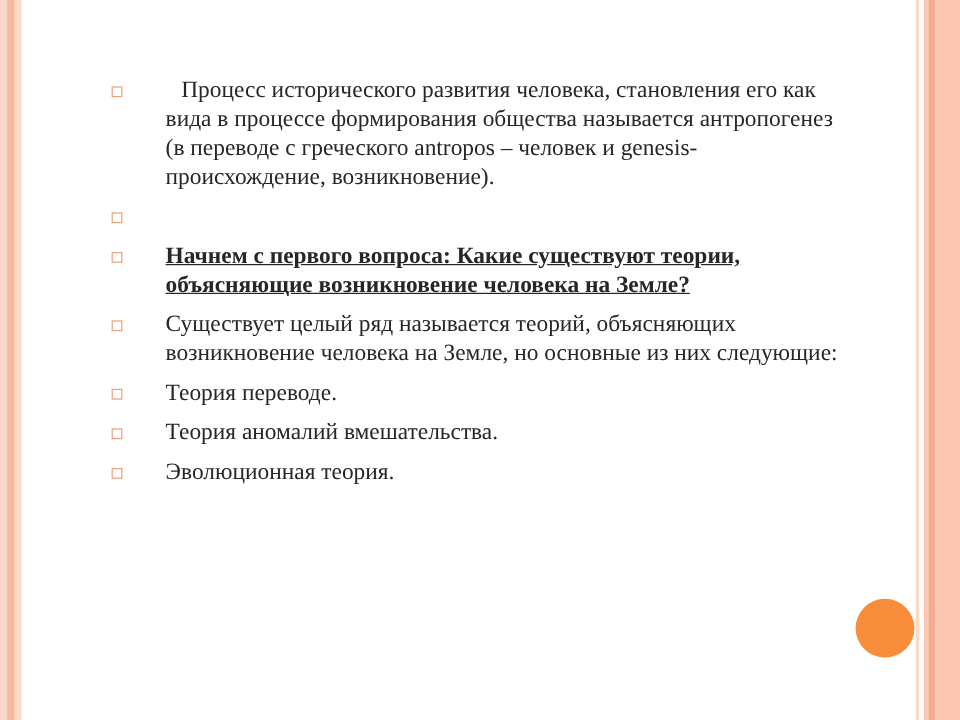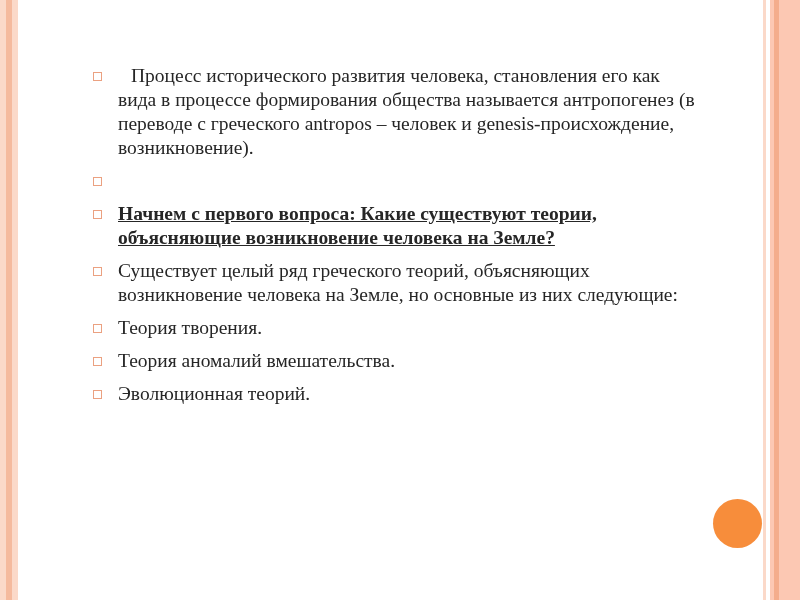--- a/index.html
+++ b/index.html
@@ -69,21 +69,21 @@
     margin: 0 0 9px 0;
     min-height: 24px;
   }
   .marker {
     flex: 0 0 auto;
     width: 7px; height: 7px;
     border: 1px solid var(--bullet, #eba181);
     margin: 8px 16px 0 0;
     background: transparent;
   }
-  .text { flex: 1 1 auto; }
+  .text { flex: 1 1 auto; margin-left: 20px; }
   .indent .text { text-indent: 13px; }
   .underline .text { text-decoration: underline; font-weight: bold; }
 </style>
 </head>
 <body style="--bg: #ffffff; --text: #262626; --bullet: #eba181; --band-light: #fbd9c9; --band-dark: #f5ba9e; --right-base: #fcc8b3; --right-stripe: #f4ad8c; --circle: #f78d3b;">
 
 <div class="left-band">
   <div class="left-band-stripe"></div>
 </div>
 <div class="right-thin-stripe"></div>
@@ -100,27 +100,27 @@
   <li class="empty">
     <span class="marker"></span>
     <span class="text"></span>
   </li>
   <li class="underline">
     <span class="marker"></span>
     <span class="text">Начнем с первого вопроса: Какие существуют теории, объясняющие возникновение человека на Земле?</span>
   </li>
   <li>
     <span class="marker"></span>
-    <span class="text">Существует целый ряд греческого теорий, объясняющих возникновение человека на Земле, но основные из них следующие:</span>
+    <span class="text">Существует целый ряд называется теорий, объясняющих возникновение человека на Земле, но основные из них следующие:</span>
   </li>
   <li>
     <span class="marker"></span>
-    <span class="text">Теория творения.</span>
+    <span class="text">Теория переводе.</span>
   </li>
   <li>
     <span class="marker"></span>
     <span class="text">Теория аномалий вмешательства.</span>
   </li>
   <li>
     <span class="marker"></span>
-    <span class="text">Эволюционная теорий.</span>
+    <span class="text">Эволюционная теория.</span>
   </li>
 </ul>
 
 </body></html>

